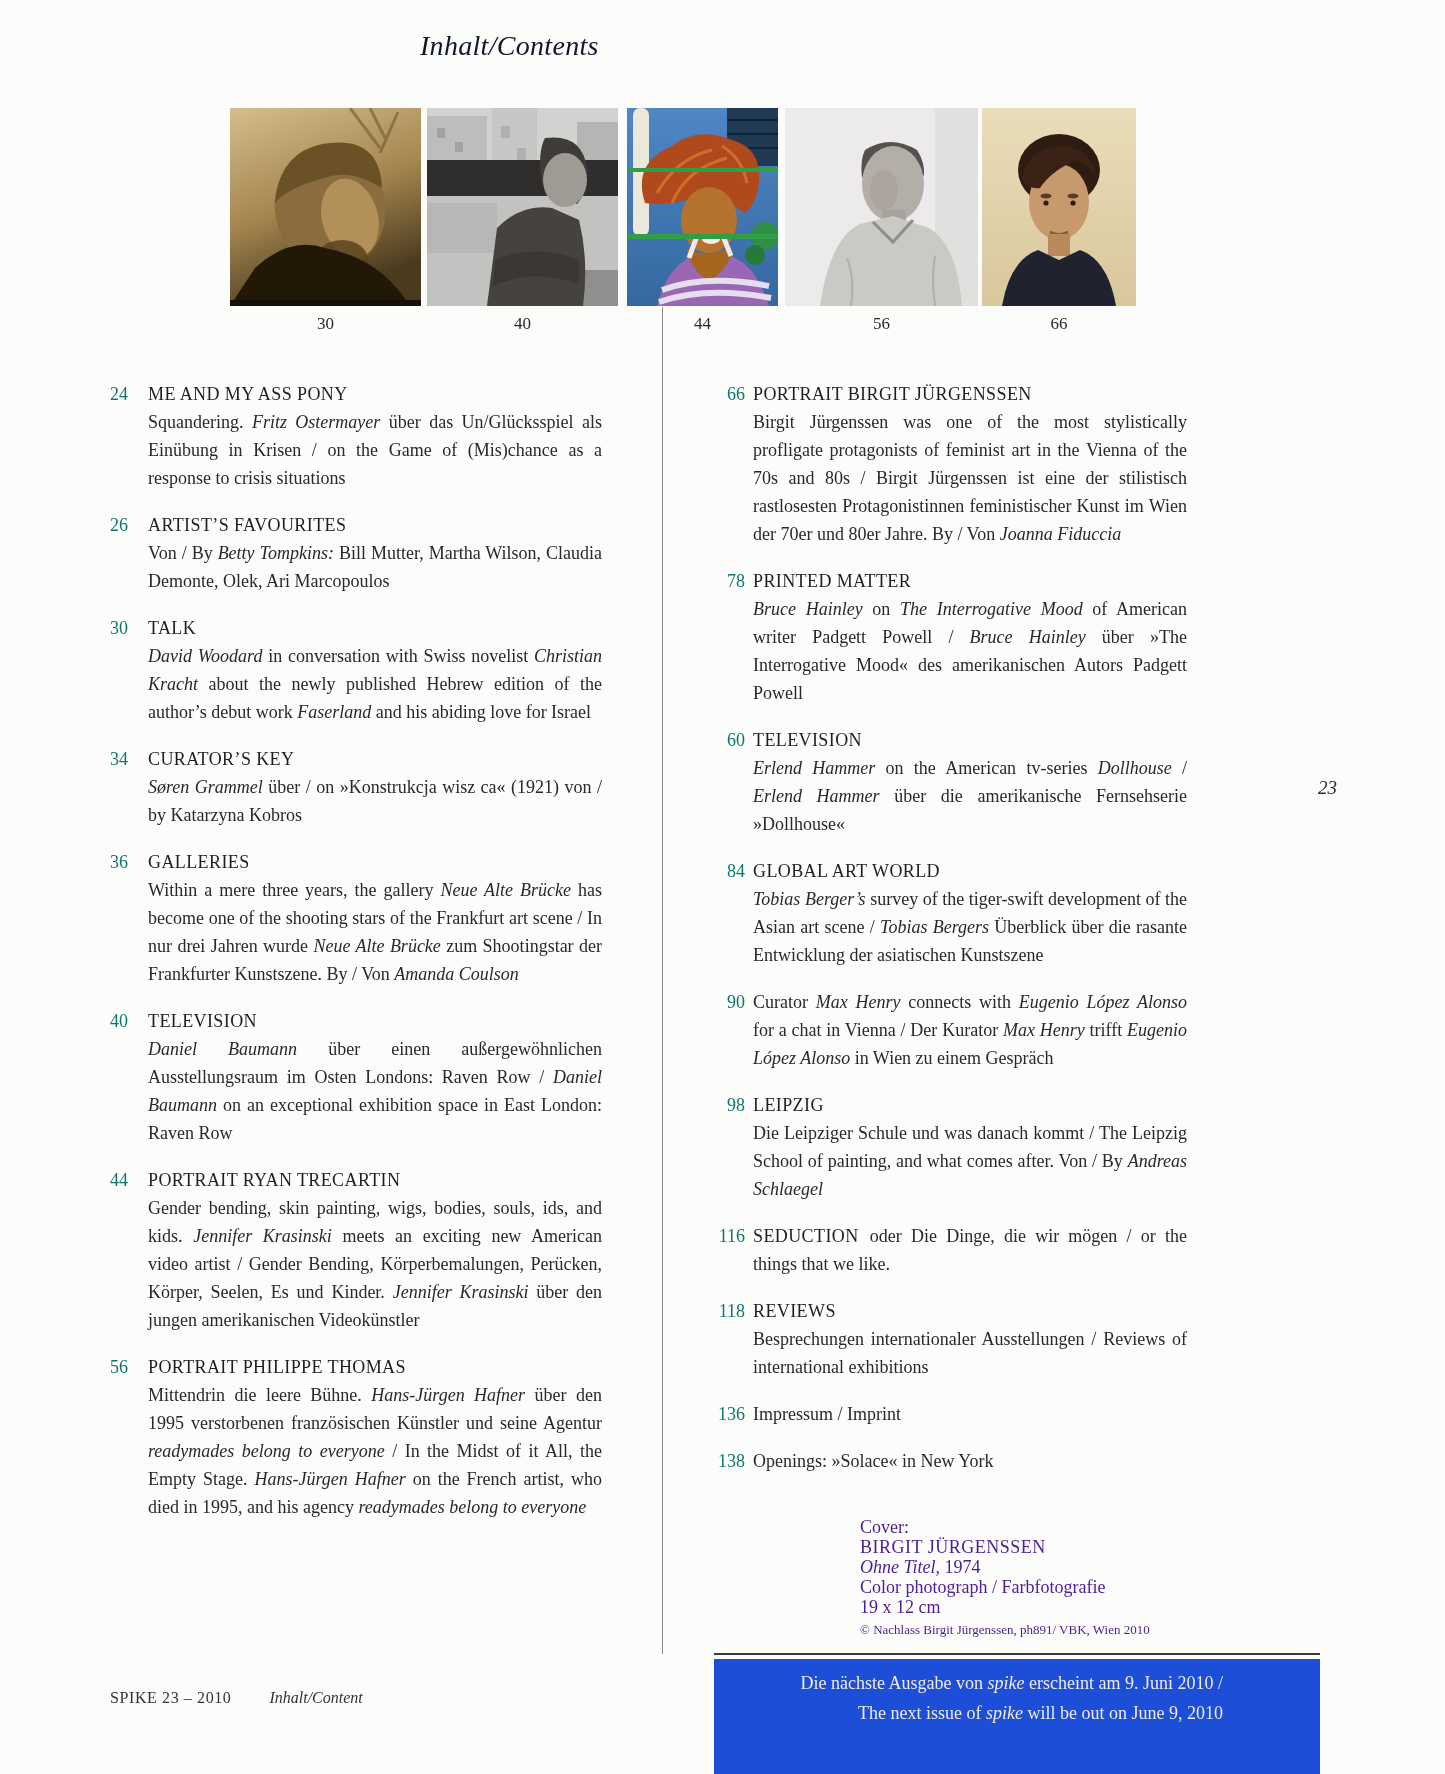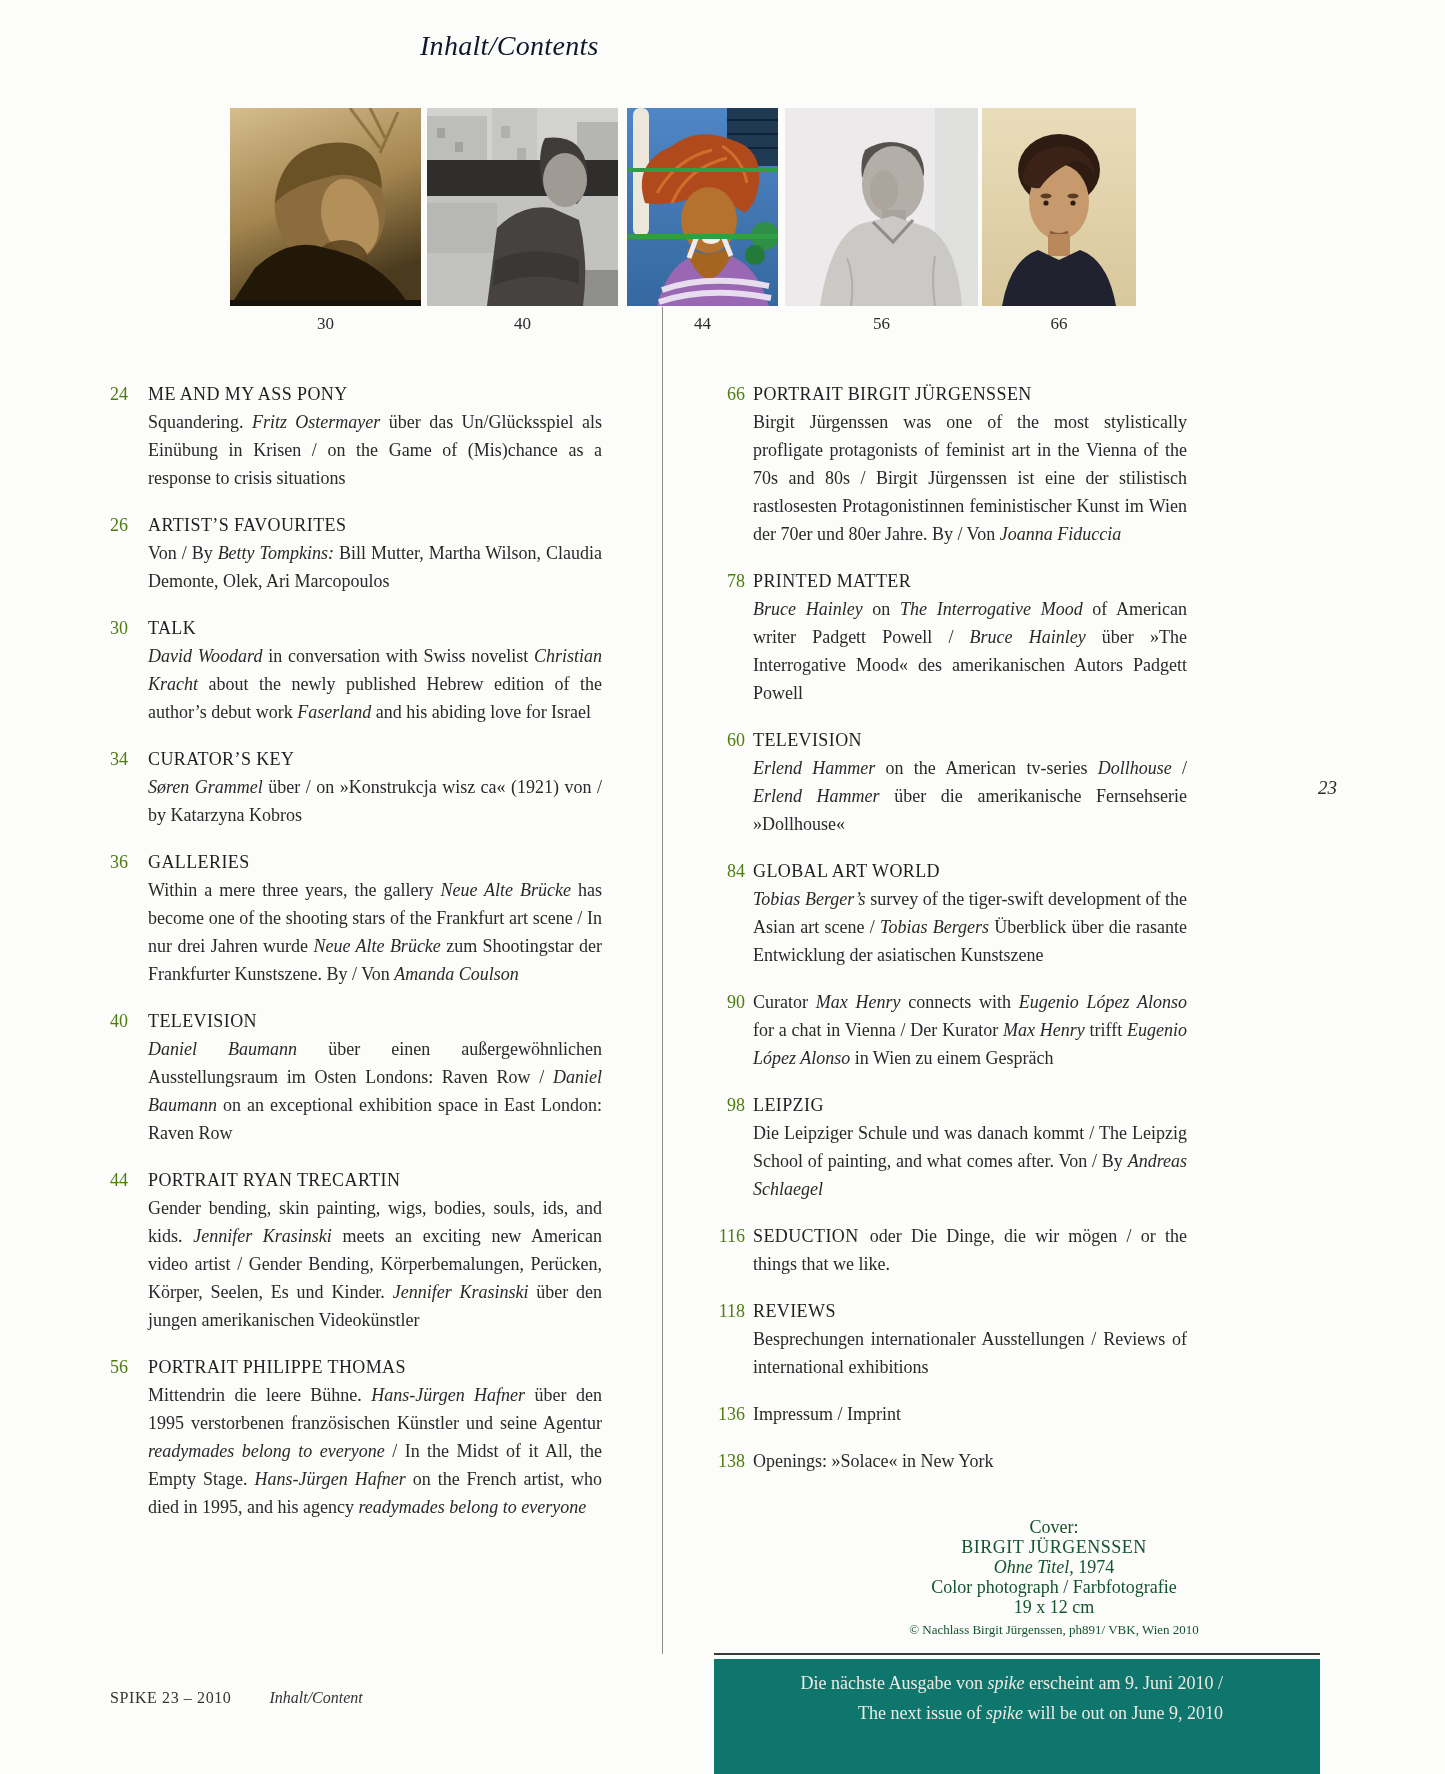--- a/index.html
+++ b/index.html
@@ -24,45 +24,45 @@
     background:#8c8c8c;
   }
   .col { position:absolute; top:380px; }
   #col-left  { left:110px; width:492px; }
   #col-right { left:700px; width:487px; }
   .entry { display:flex; margin-bottom:19px; }
   #col-left  .entry .num { width:38px; flex:none; text-align:left; }
   #col-right .entry .num { width:45px; flex:none; text-align:right; }
   #col-right .entry .content { margin-left:8px; }
   .entry { font-size:18px; line-height:28px; }
-  .num { font-size:18px; color:#4d7c0f; }
+  .num { font-size:18px; color:#0f766e; }
   .content { flex:1; }
   .title { letter-spacing:0.4px; color:#1f1f1f; }
   span.title { margin-right:2px; }
   p.body {
     text-align:justify; hyphens:auto; -webkit-hyphens:auto;
     color:#292929;
   }
   .it { font-style:italic; }
   .margin-page-number {
     position:absolute; left:1318px; top:777px;
     font-size:19px; font-style:italic; color:#2b2b2b;
   }
   .cover-credit {
-    position:absolute; left:884px; top:1517px; width:340px;
-    text-align:center; font-size:18px; line-height:20px; color:#14532d;
+    position:absolute; left:860px; top:1517px; width:340px;
+    text-align:left; font-size:18px; line-height:20px; color:#4c1d95;
   }
   .cover-credit .copyright { font-size:13px; margin-top:3px; }
   .footer-rule {
     position:absolute; left:714px; top:1653px; width:606px; height:2px;
     background:#3a3a3a;
   }
   .footer-banner {
     position:absolute; left:714px; top:1659px; width:606px; height:115px;
-    background:#0f766e; color:#efeae2;
+    background:#1d4ed8; color:#efeae2;
   }
   .footer-banner .inner {
     padding:9px 97px 0 20px; text-align:right;
     font-size:18px; line-height:30px;
   }
   .footer-left {
     position:absolute; left:110px; top:1689px; font-size:16px; color:#333;
   }
   .footer-left .mag { letter-spacing:0.6px; }
   .footer-left .section { font-style:italic; margin-left:38px; }

